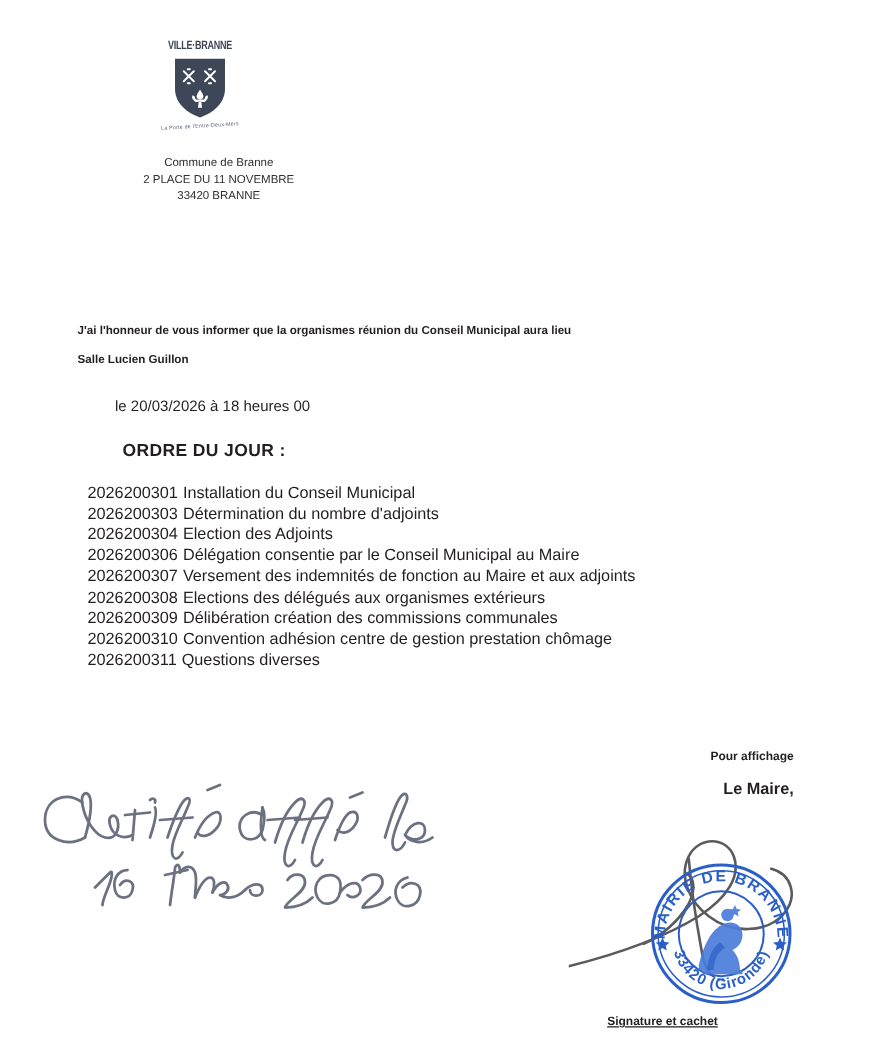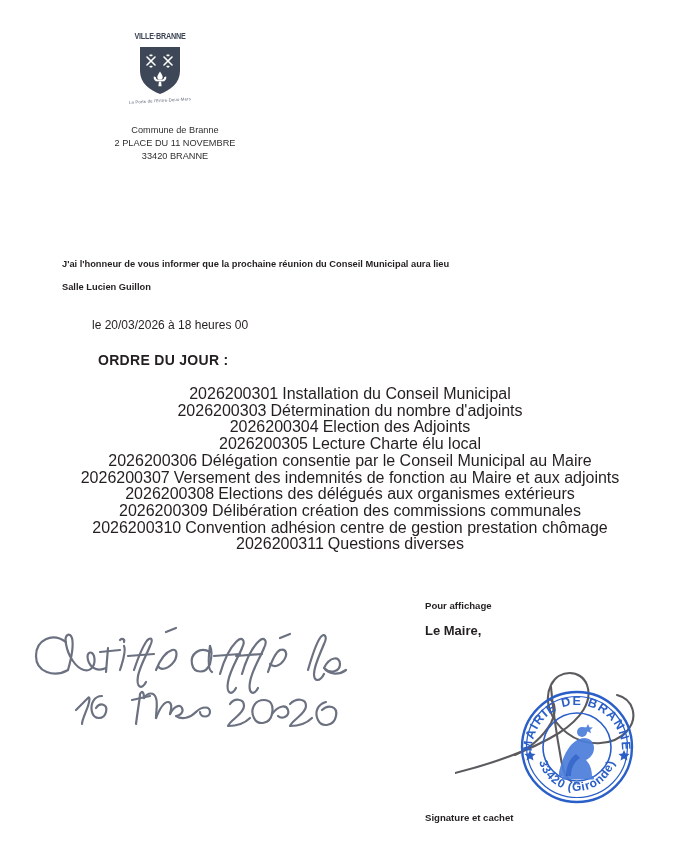--- a/index.html
+++ b/index.html
@@ -115,55 +115,56 @@
   .agenda-list {
     position: absolute;
     left: 70px;
     top: 386px;
     width: 560px;
     list-style: none;
     margin: 0;
     padding: 0;
   }
   .agenda-list li {
-    font-size: 16px;
+    font-size: 13px;
     line-height: 16.7px;
     white-space: nowrap;
     color: #231f20;
-    text-align: center;
   }
   .agenda-code { margin-right: 4px; }
 
   
   .affichage-block {
     position: absolute;
     left: 425px;
     top: 600px;
     width: 210px;
-    text-align: left;
+    text-align: right;
   }
   .affichage-title {
     font-size: 9.6px;
     font-weight: bold;
     color: #231f20;
   }
   .affichage-role {
     margin-top: 12px;
     font-size: 13px;
     font-weight: bold;
     color: #231f20;
   }
   .sign-caption {
     position: absolute;
     left: 425px;
     top: 812px;
     width: 210px;
+    text-align: center;
     font-size: 9.6px;
     font-weight: bold;
     color: #231f20;
+    text-decoration: underline;
   }
 
   .handwriting {
     position: absolute;
     left: 24px;
     top: 612px;
     width: 340px;
     height: 120px;
   }
   .signature-scrawl {
@@ -220,33 +221,32 @@
 
 </div>
 
 <div class="address">
   <div>Commune de Branne</div>
   <div>2 PLACE DU 11 NOVEMBRE</div>
   <div>33420 BRANNE</div>
 </div>
 
 <div class="intro">
-  <div>J'ai l'honneur de vous informer que la prochaine réunion du Conseil Municipal aura lieu</div>
+  <div>J'ai l'honneur de vous informer que la organismes réunion du Conseil Municipal aura lieu</div>
   <div>Salle Lucien Guillon</div>
 </div>
 
 <div class="meeting-date">le 20/03/2026 à 18 heures 00</div>
 
 <div class="agenda-heading">ORDRE DU JOUR :</div>
 
 <ul class="agenda-list" id="agenda-list">
     <li><span class="agenda-code">2026200301</span><span>Installation du Conseil Municipal</span></li>
     <li><span class="agenda-code">2026200303</span><span>Détermination du nombre d'adjoints</span></li>
     <li><span class="agenda-code">2026200304</span><span>Election des Adjoints</span></li>
-    <li><span class="agenda-code">2026200305</span><span>Lecture Charte élu local</span></li>
     <li><span class="agenda-code">2026200306</span><span>Délégation consentie par le Conseil Municipal au Maire</span></li>
     <li><span class="agenda-code">2026200307</span><span>Versement des indemnités de fonction au Maire et aux adjoints</span></li>
     <li><span class="agenda-code">2026200308</span><span>Elections des délégués aux organismes extérieurs</span></li>
     <li><span class="agenda-code">2026200309</span><span>Délibération création des commissions communales</span></li>
     <li><span class="agenda-code">2026200310</span><span>Convention adhésion centre de gestion prestation chômage</span></li>
     <li><span class="agenda-code">2026200311</span><span>Questions diverses</span></li>
   </ul>
 
 <div class="affichage-block">
   <div class="affichage-title">Pour affichage</div>

